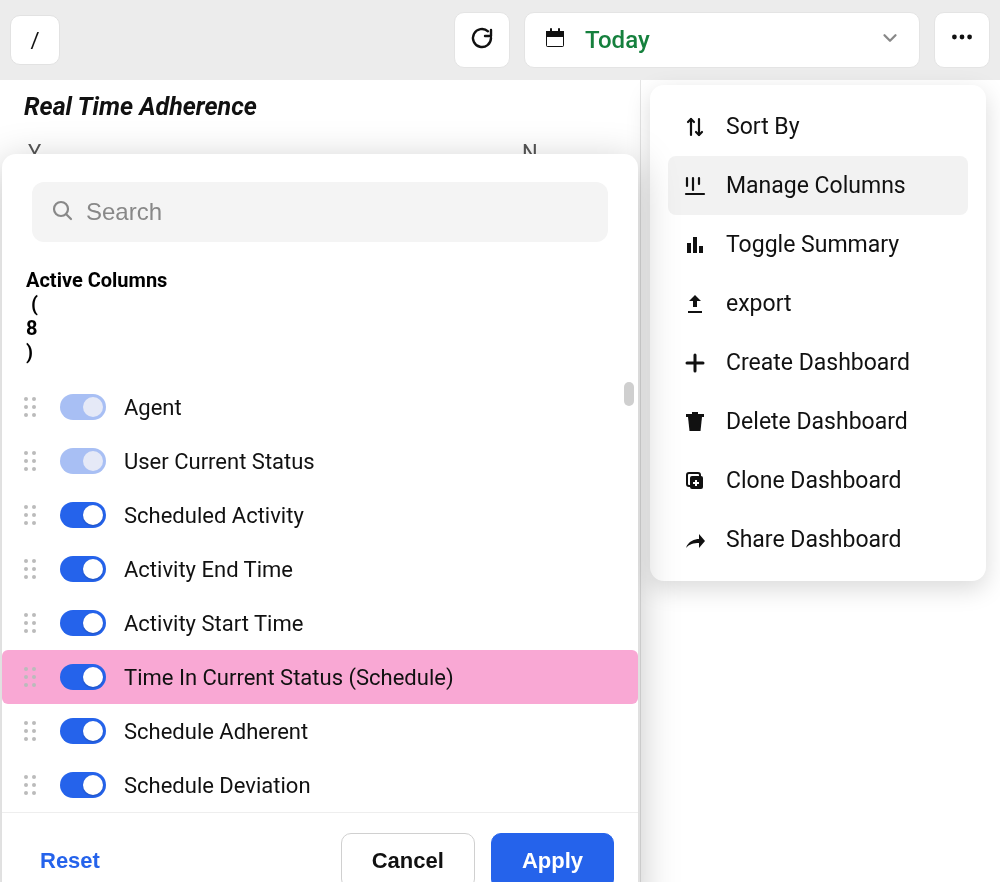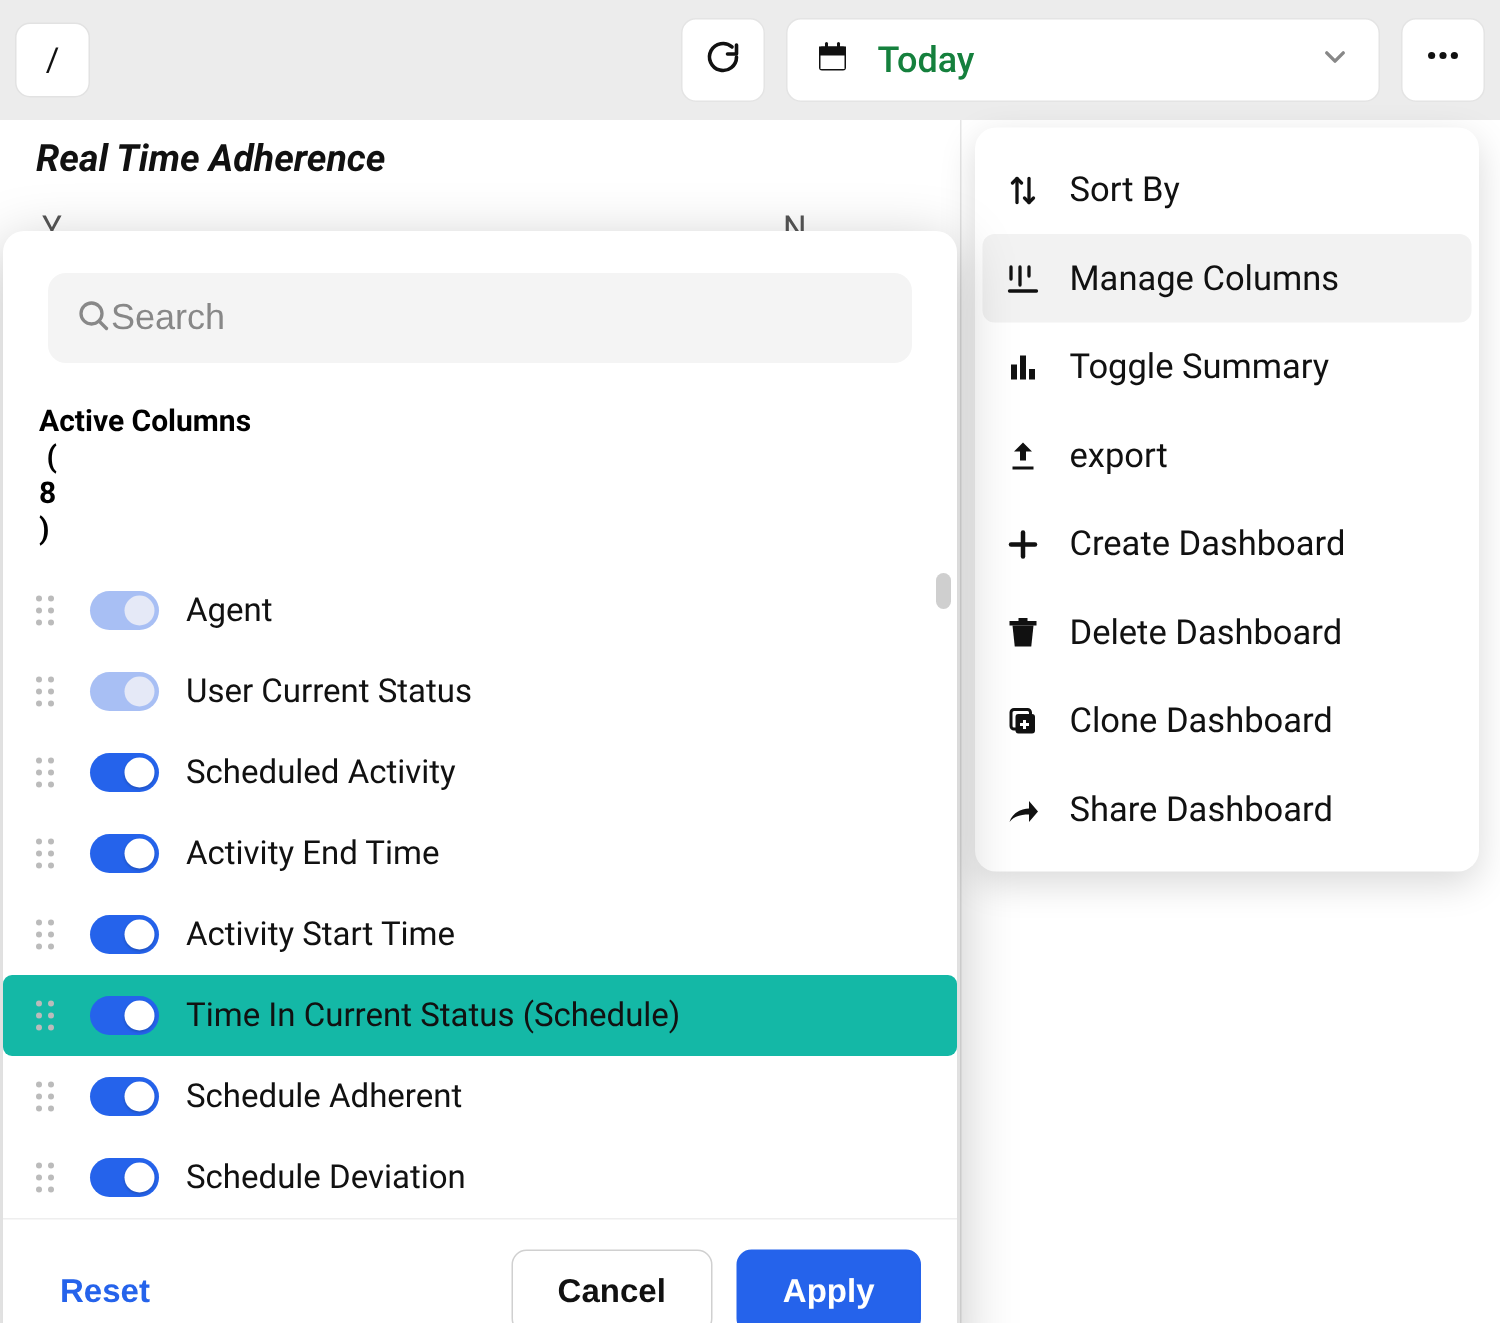--- a/index.html
+++ b/index.html
@@ -94,21 +94,21 @@
 
 
 .menu-panel {
   position: absolute;
   top: 85px;
   right: 14px;
   width: 336px;
   background: #fff;
   border-radius: 14px;
   box-shadow: 0 8px 24px rgba(0,0,0,0.15);
-  padding: 12px 5px;
+  padding: 12px 18px;
 }
 .menu-item {
   display: flex;
   align-items: center;
   gap: 18px;
   padding: 16px 14px;
   border-radius: 8px;
   font-size: 23px;
   color: #111;
   cursor: pointer;
@@ -133,20 +133,21 @@
 .modal-top {
   padding: 28px 30px 10px 30px;
 }
 .search-box {
   background: #f4f4f4;
   border-radius: 12px;
   height: 60px;
   display: flex;
   align-items: center;
   padding: 0 18px;
+  gap: 12px;
 }
 .search-box input {
   border: none;
   background: transparent;
   font-size: 24px;
   color: #666;
   outline: none;
   width: 100%;
 }
 .search-box input::placeholder { color: #888; }
@@ -169,21 +170,21 @@
   width:10px; height:24px;
   background:#cfcfcf;
   border-radius:6px;
 }
 .row {
   display: flex;
   align-items: center;
   gap: 18px;
   padding: 14px 24px 14px 22px;
 }
-.row.hl { background:#14b8a6; border-radius:6px;}
+.row.hl { background:#f9a8d4; border-radius:6px;}
 .drag-dots {
   width: 18px;
   display: grid;
   grid-template-columns: repeat(2,4px);
   grid-auto-rows: 4px;
   gap: 4px;
   color: #bbb;
   flex-shrink:0;
 }
 .drag-dots span {

